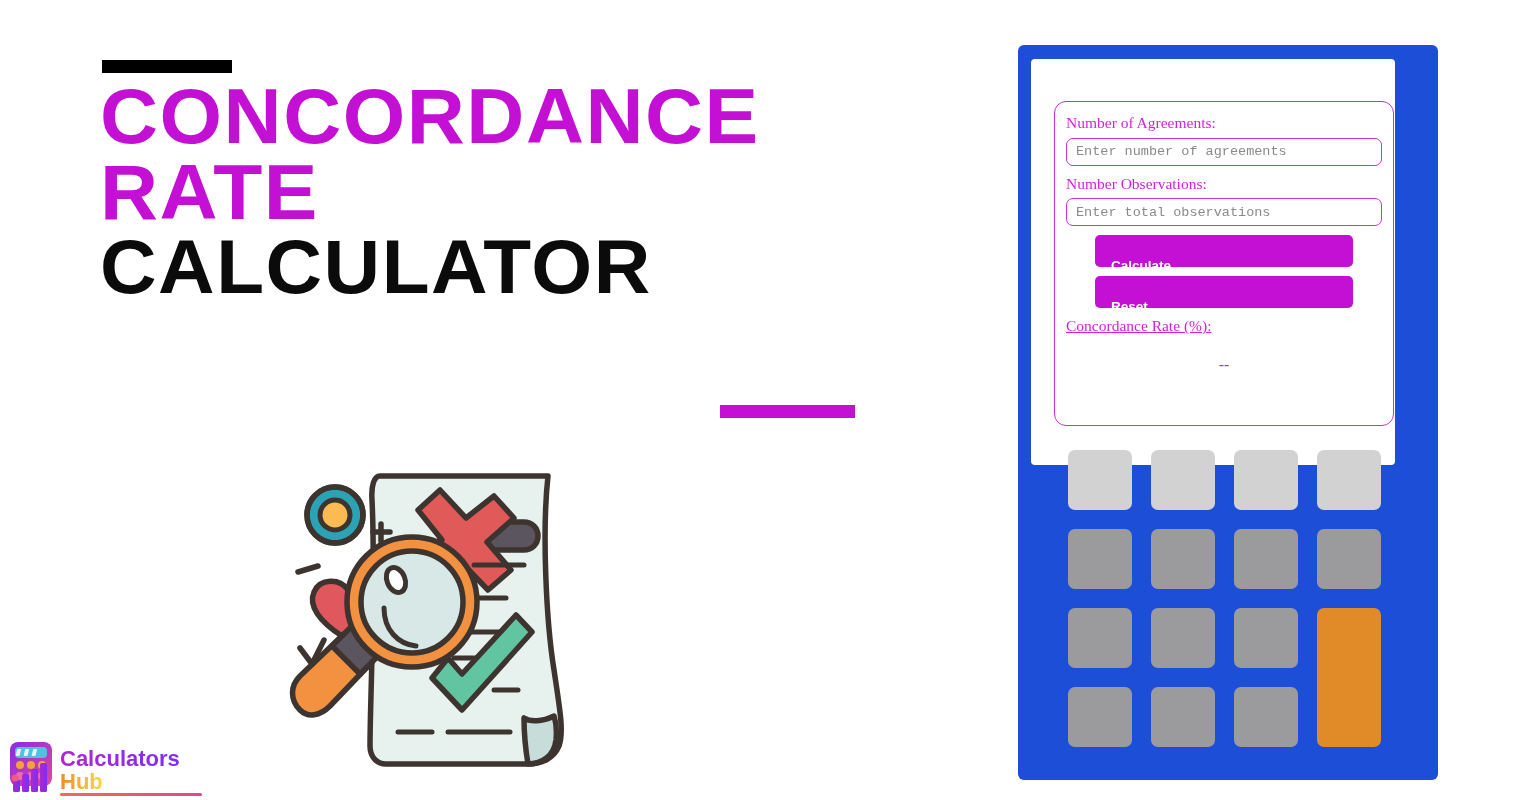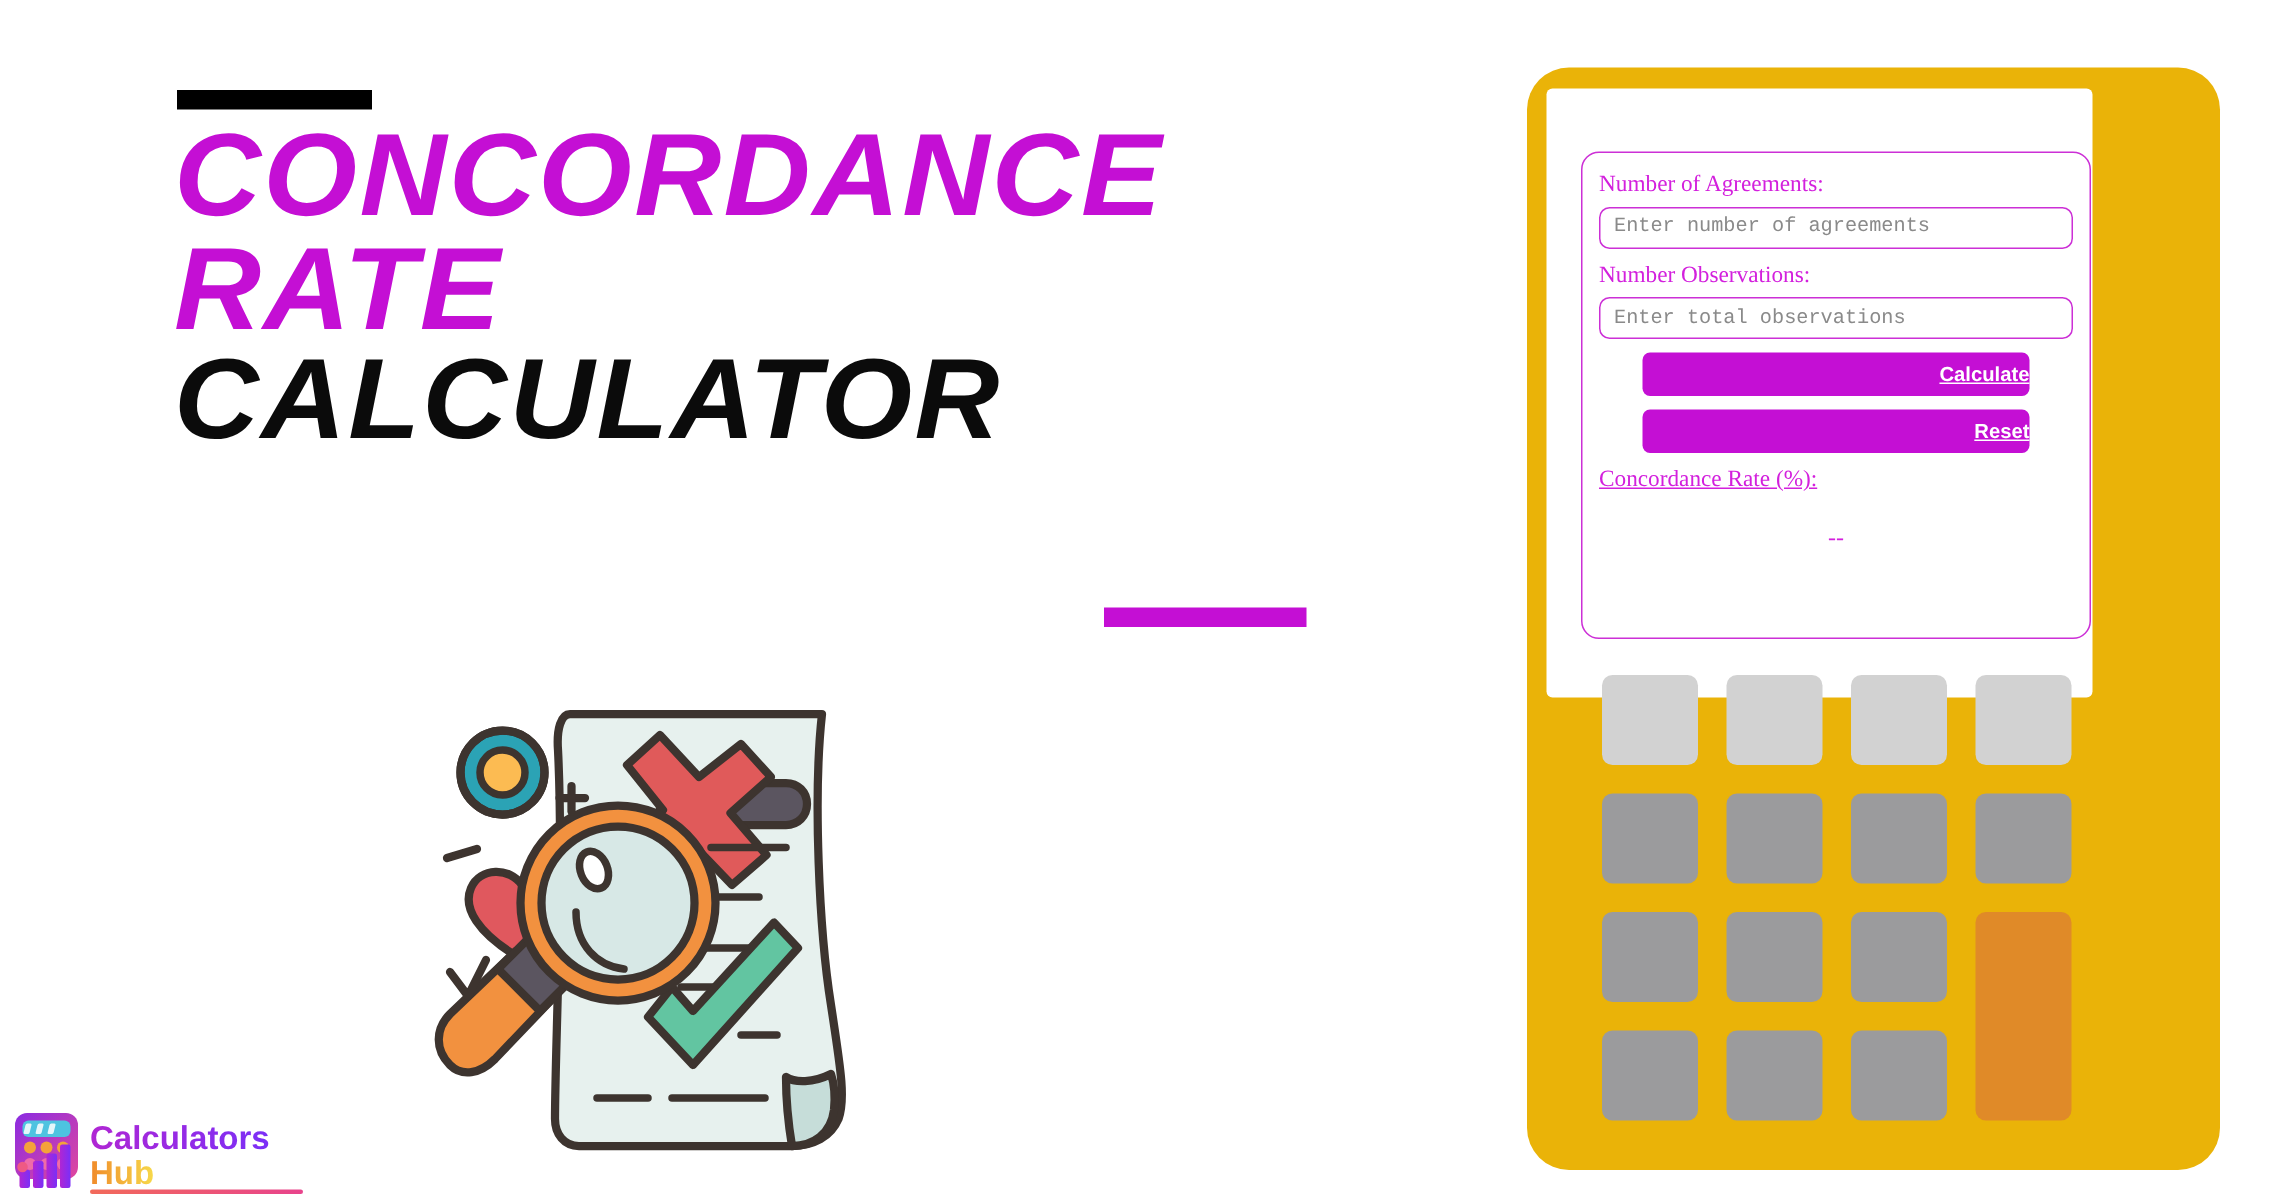--- a/index.html
+++ b/index.html
@@ -6,21 +6,21 @@
   body{
     width:1520px;height:800px;
     background:#ffffff;
     font-family:"Liberation Sans",sans-serif;
     overflow:hidden;
     position:relative;
   }
   .stage{position:absolute;inset:0;width:1520px;height:800px;}
 
   
-  .title-block{position:absolute;left:116px;top:60px;width:790px;font-style:italic;}
+  .title-block{position:absolute;left:100px;top:60px;width:790px;}
   .rule-black{
     width:130px;height:13px;background:#000000;
     margin-left:2px;margin-bottom:6px;
   }
   .t-line{
     font-family:"Liberation Sans",sans-serif;
     font-weight:700;
     font-size:78px;
     line-height:0.97;
     letter-spacing:1.5px;
@@ -41,23 +41,23 @@
   .illus{position:absolute;left:280px;top:460px;width:330px;height:320px;}
   .illus svg{display:block;width:330px;height:320px;}
 
   
   .logo{position:absolute;left:4px;top:738px;width:205px;height:60px;}
   .logo svg{display:block;}
 
   
   .calc{
     position:absolute;left:1018px;top:45px;
-    width:462px;height:735px;
-    background:#eab308;
-    border-radius:28px;
+    width:420px;height:735px;
+    background:#1d4ed8;
+    border-radius:6px;
   }
   .calc-screen{
     position:absolute;left:13px;top:14px;
     width:364px;height:406px;
     background:#ffffff;
     border-radius:4px;
   }
   .form-panel{
     position:absolute;left:23px;top:42px;
     width:340px;height:325px;
@@ -98,23 +98,22 @@
     height:29px;
     border:none;
     border-radius:5px;
     background:#c40fd4;
     color:#ffffff;
     font-family:"Liberation Sans",sans-serif;
     font-weight:700;
     font-size:13.5px;
     cursor:pointer;
     line-height:29px;
-    text-align:right;
-    padding:0;
-    text-decoration:underline;
+    text-align:left;
+    padding:16px;
   }
   .res-label{
     font-family:"Liberation Serif",serif;
     font-size:15.5px;
     color:#d320dd;
     margin:3px 0 0 0;
     display:block;
     text-decoration:underline;
   }
   .res-value{

